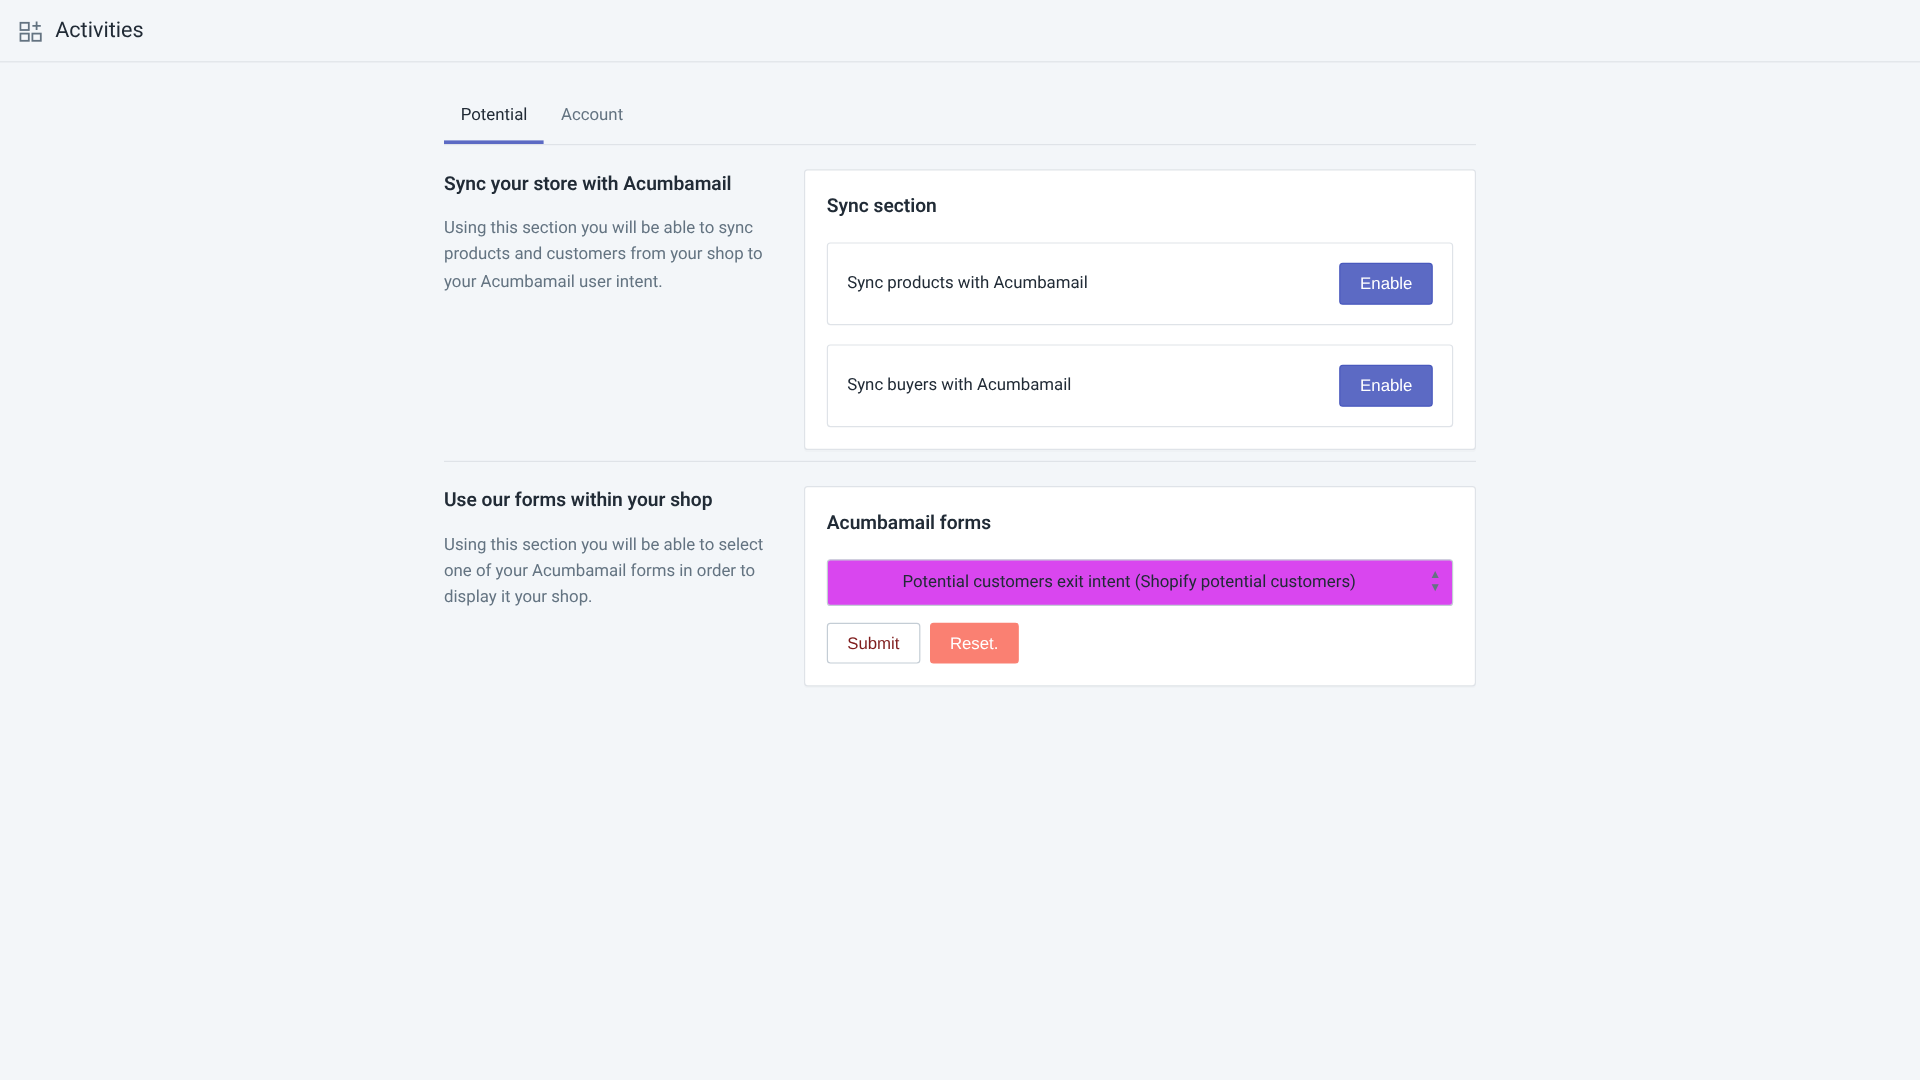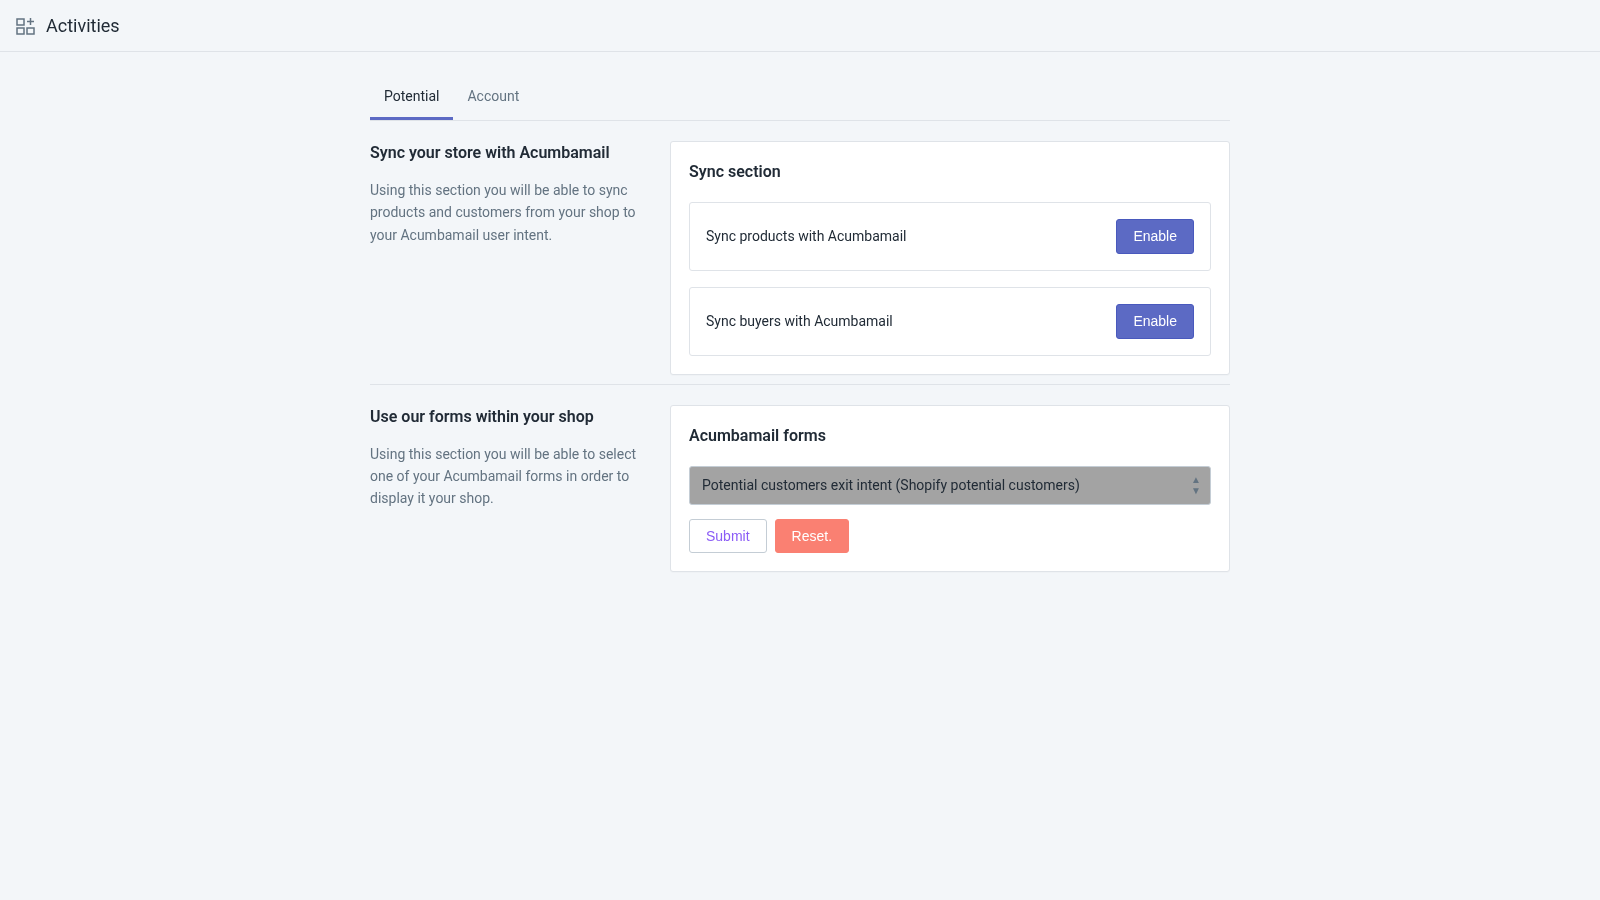--- a/index.html
+++ b/index.html
@@ -115,42 +115,43 @@
     border: 1px solid transparent;
     line-height: 1.2;
   }
   .btn-primary {
     background: #5c6ac4;
     color: #fff;
     border-color: #4959bd;
   }
   .btn-default {
     background: #fff;
-    color: #8b5cf6;
+    color: #7f1d1d;
     border: 1px solid #c4cdd5;
   }
   .btn-danger {
     background: #fa8072;
     color: #fff;
     border-color: #fa8072;
   }
   .select-wrap {
     position: relative;
     margin-bottom: 14px;
   }
   .select {
     width: 100%;
     padding: 8px 30px 8px 12px;
     border: 1px solid #c4cdd5;
     border-radius: 3px;
-    background: #a3a3a3;
+    background: #d946ef;
     font-size: 14px;
     color: #212b36;
     appearance: none;
     cursor: pointer;
+    text-align: center;
   }
   .select-caret {
     position: absolute;
     right: 10px;
     top: 50%;
     transform: translateY(-50%);
     pointer-events: none;
     color: #637381;
     font-size: 10px;
     line-height: 1;

